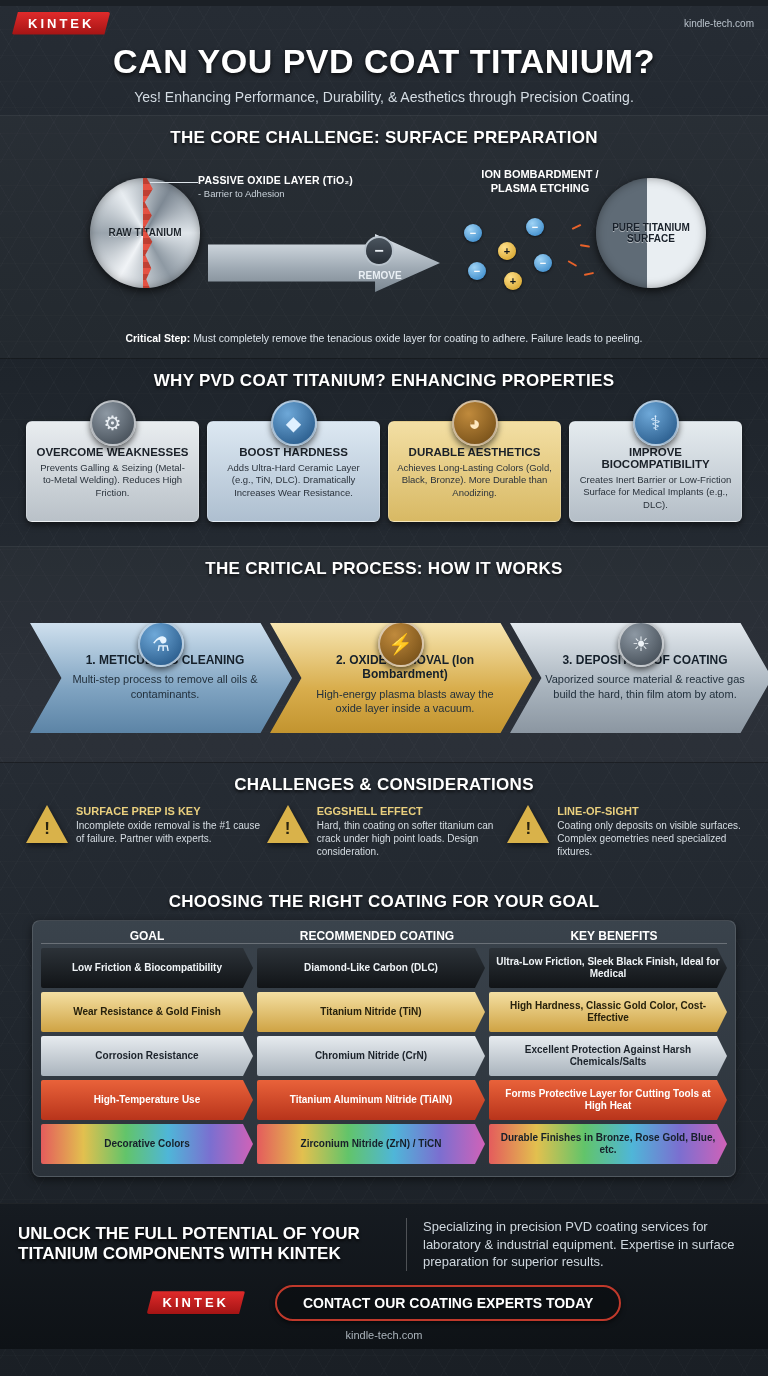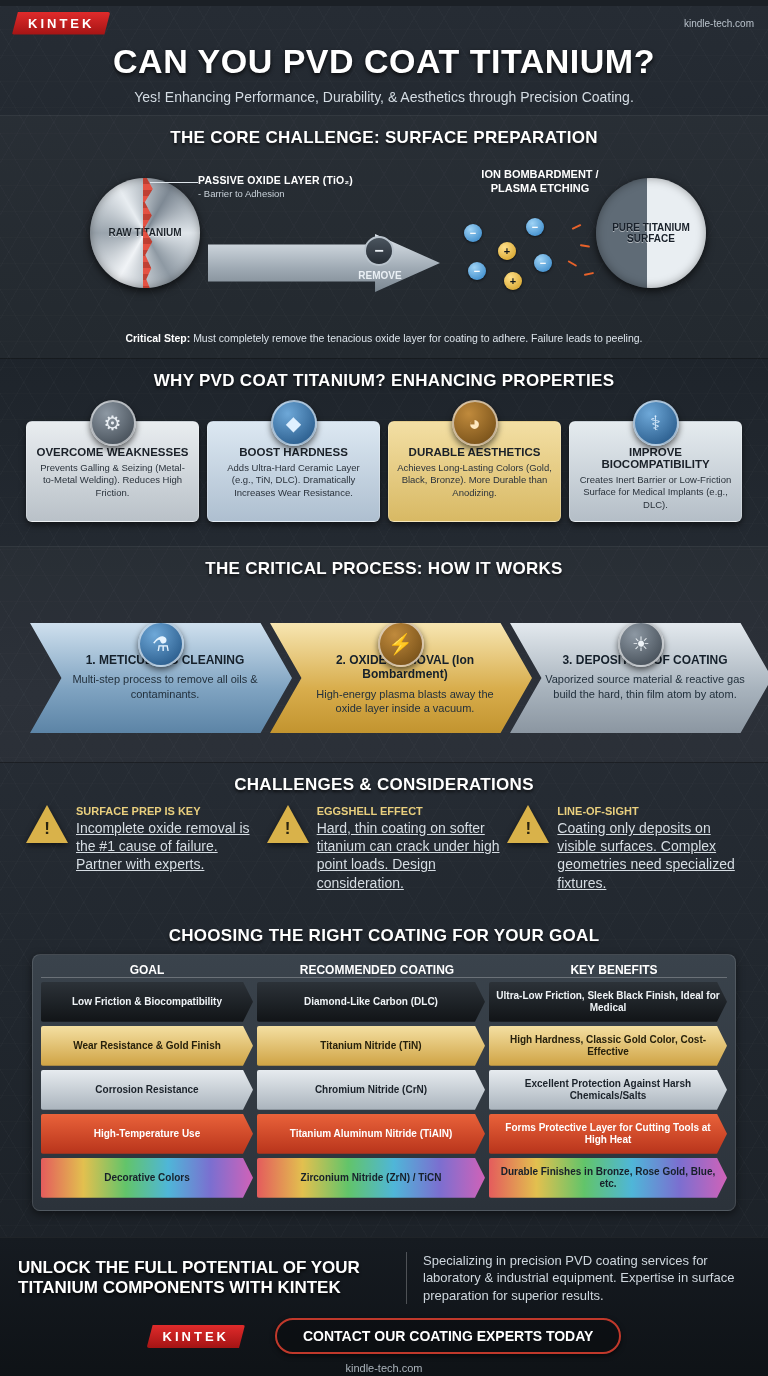--- a/index.html
+++ b/index.html
@@ -211,21 +211,21 @@
     flex: 0 0 auto; width: 0; height: 0; position: relative;
     border-left: 21px solid transparent; border-right: 21px solid transparent;
     border-bottom: 38px solid #d9b24a;
     filter: drop-shadow(0 2px 3px rgba(0,0,0,.6));
   }
   .tri::after {
     content:"!"; position:absolute; left:-4px; top:14px; width:8px;
     font-size: 17px; font-weight: bold; color:#2a2410; text-align:center;
   }
   .chal-txt h4 { font-size: 11px; font-weight: bold; color:#e9cf7e; margin-bottom:2px; }
-  .chal-txt p { font-size: 14px; color:#d6dde3; line-height:1.3;text-decoration:underline; }
+  .chal-txt p { font-size: 10px; color:#d6dde3; line-height:1.3; }
 
   
   .table-wrap {
     margin: 2px 20px 10px; border-radius: 8px; padding: 8px;
     background: linear-gradient(180deg,#3a434c,#2b323a);
     border: 1px solid rgba(255,255,255,.12);
     box-shadow: 0 3px 8px rgba(0,0,0,.5);
   }
   .thead { display:flex; border-bottom:1px solid rgba(255,255,255,.25); margin-bottom:4px;gap:8px;}
   .thead div { font-size: 12px; font-weight:bold; text-align:center; color:#fff; }

